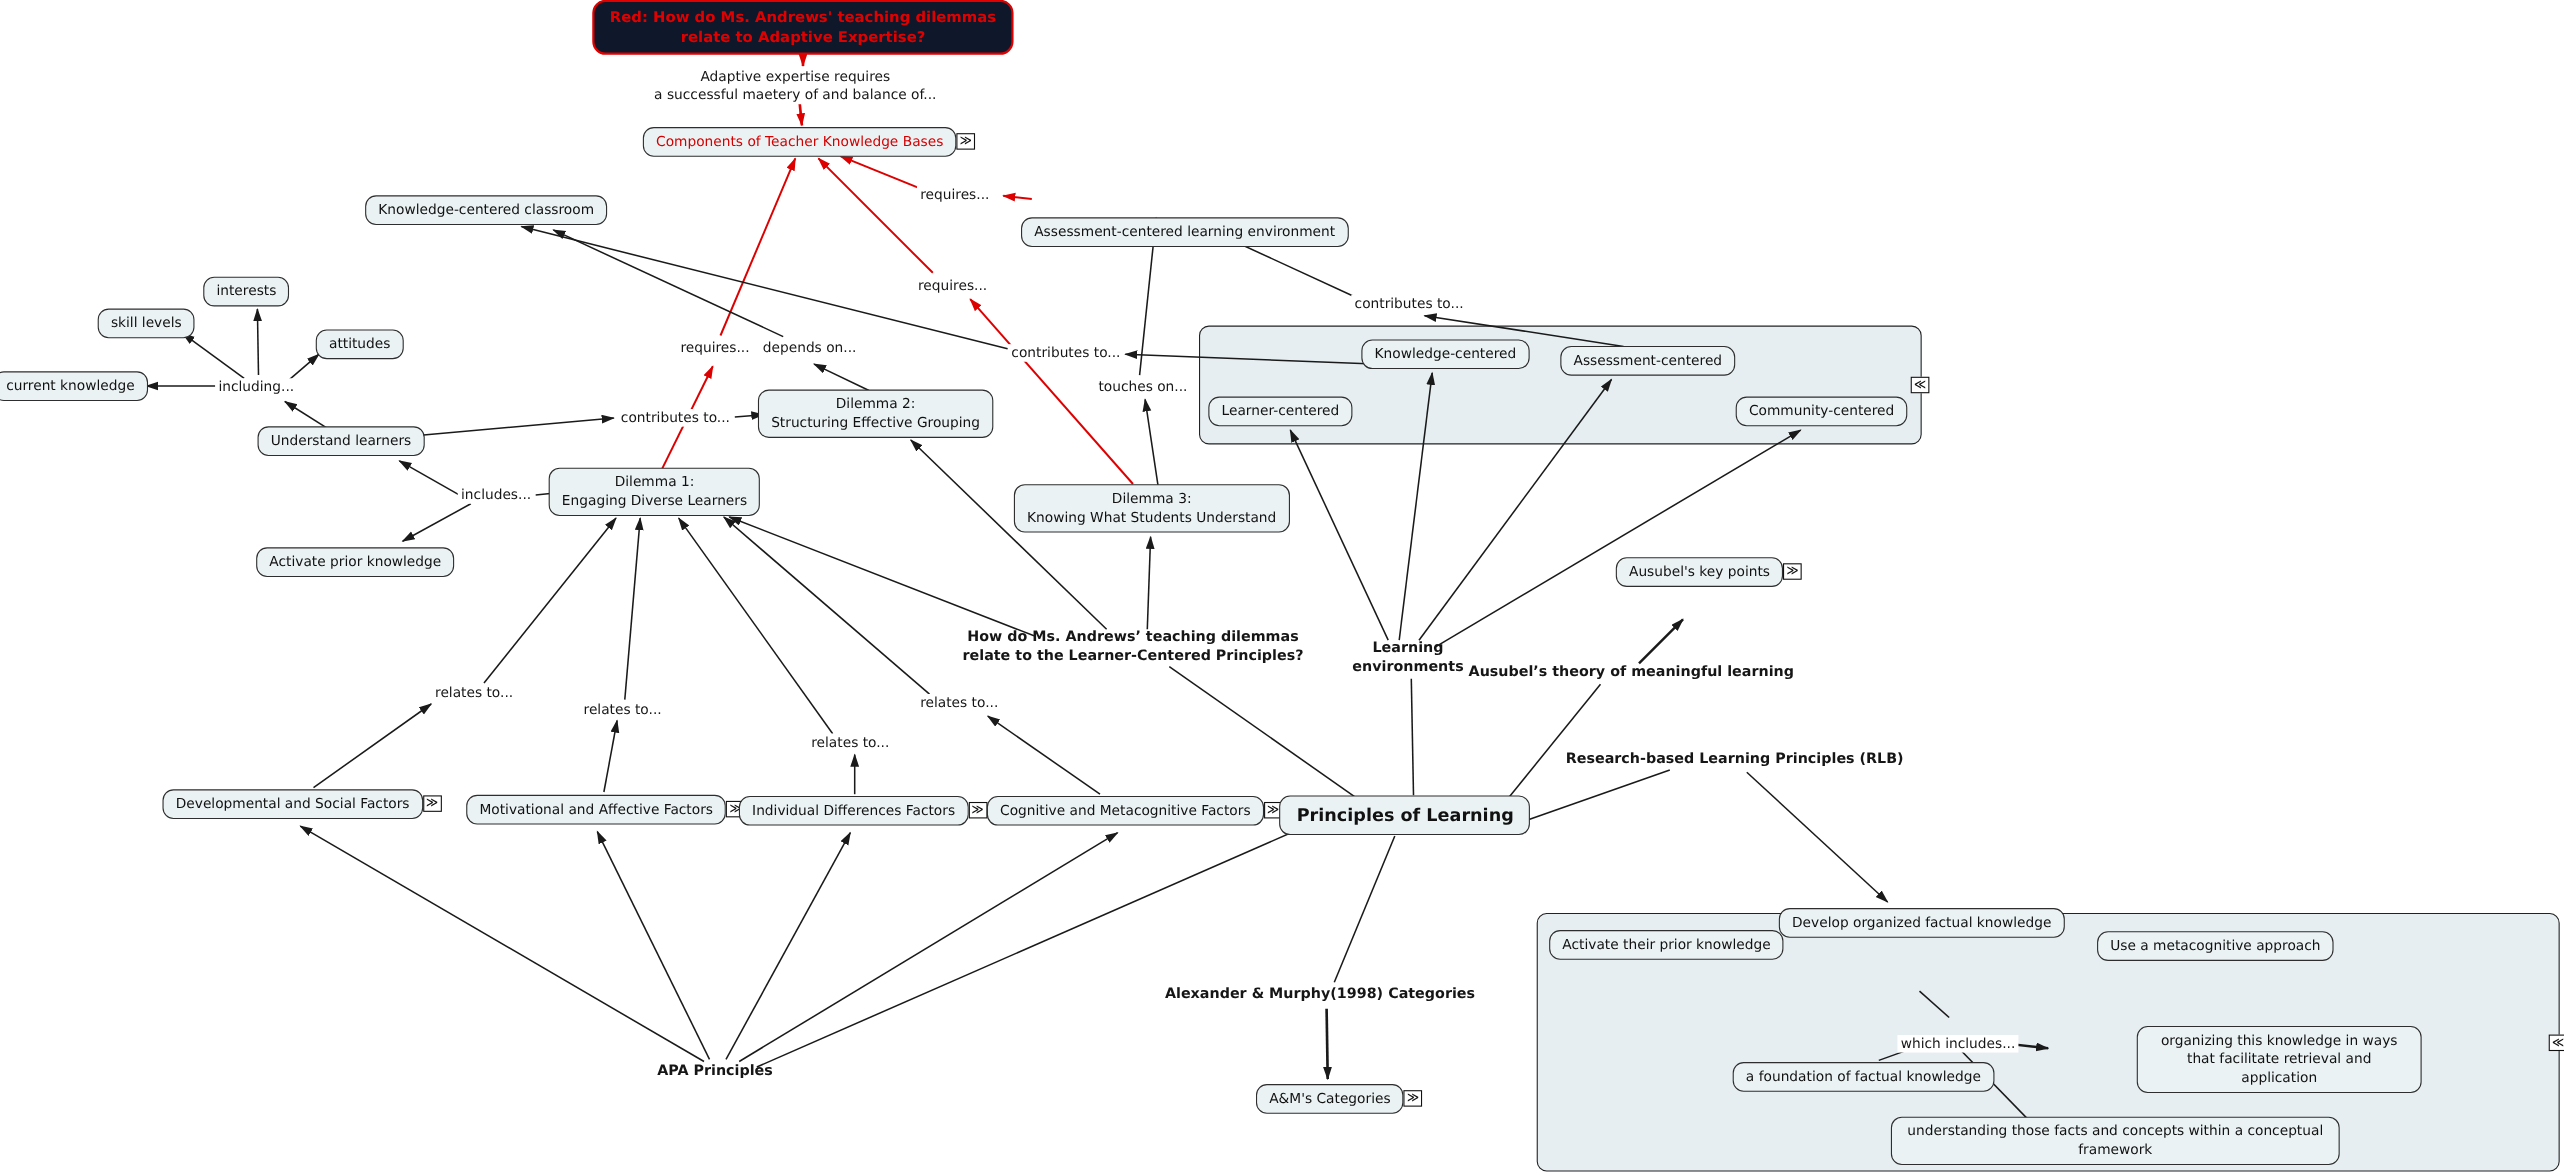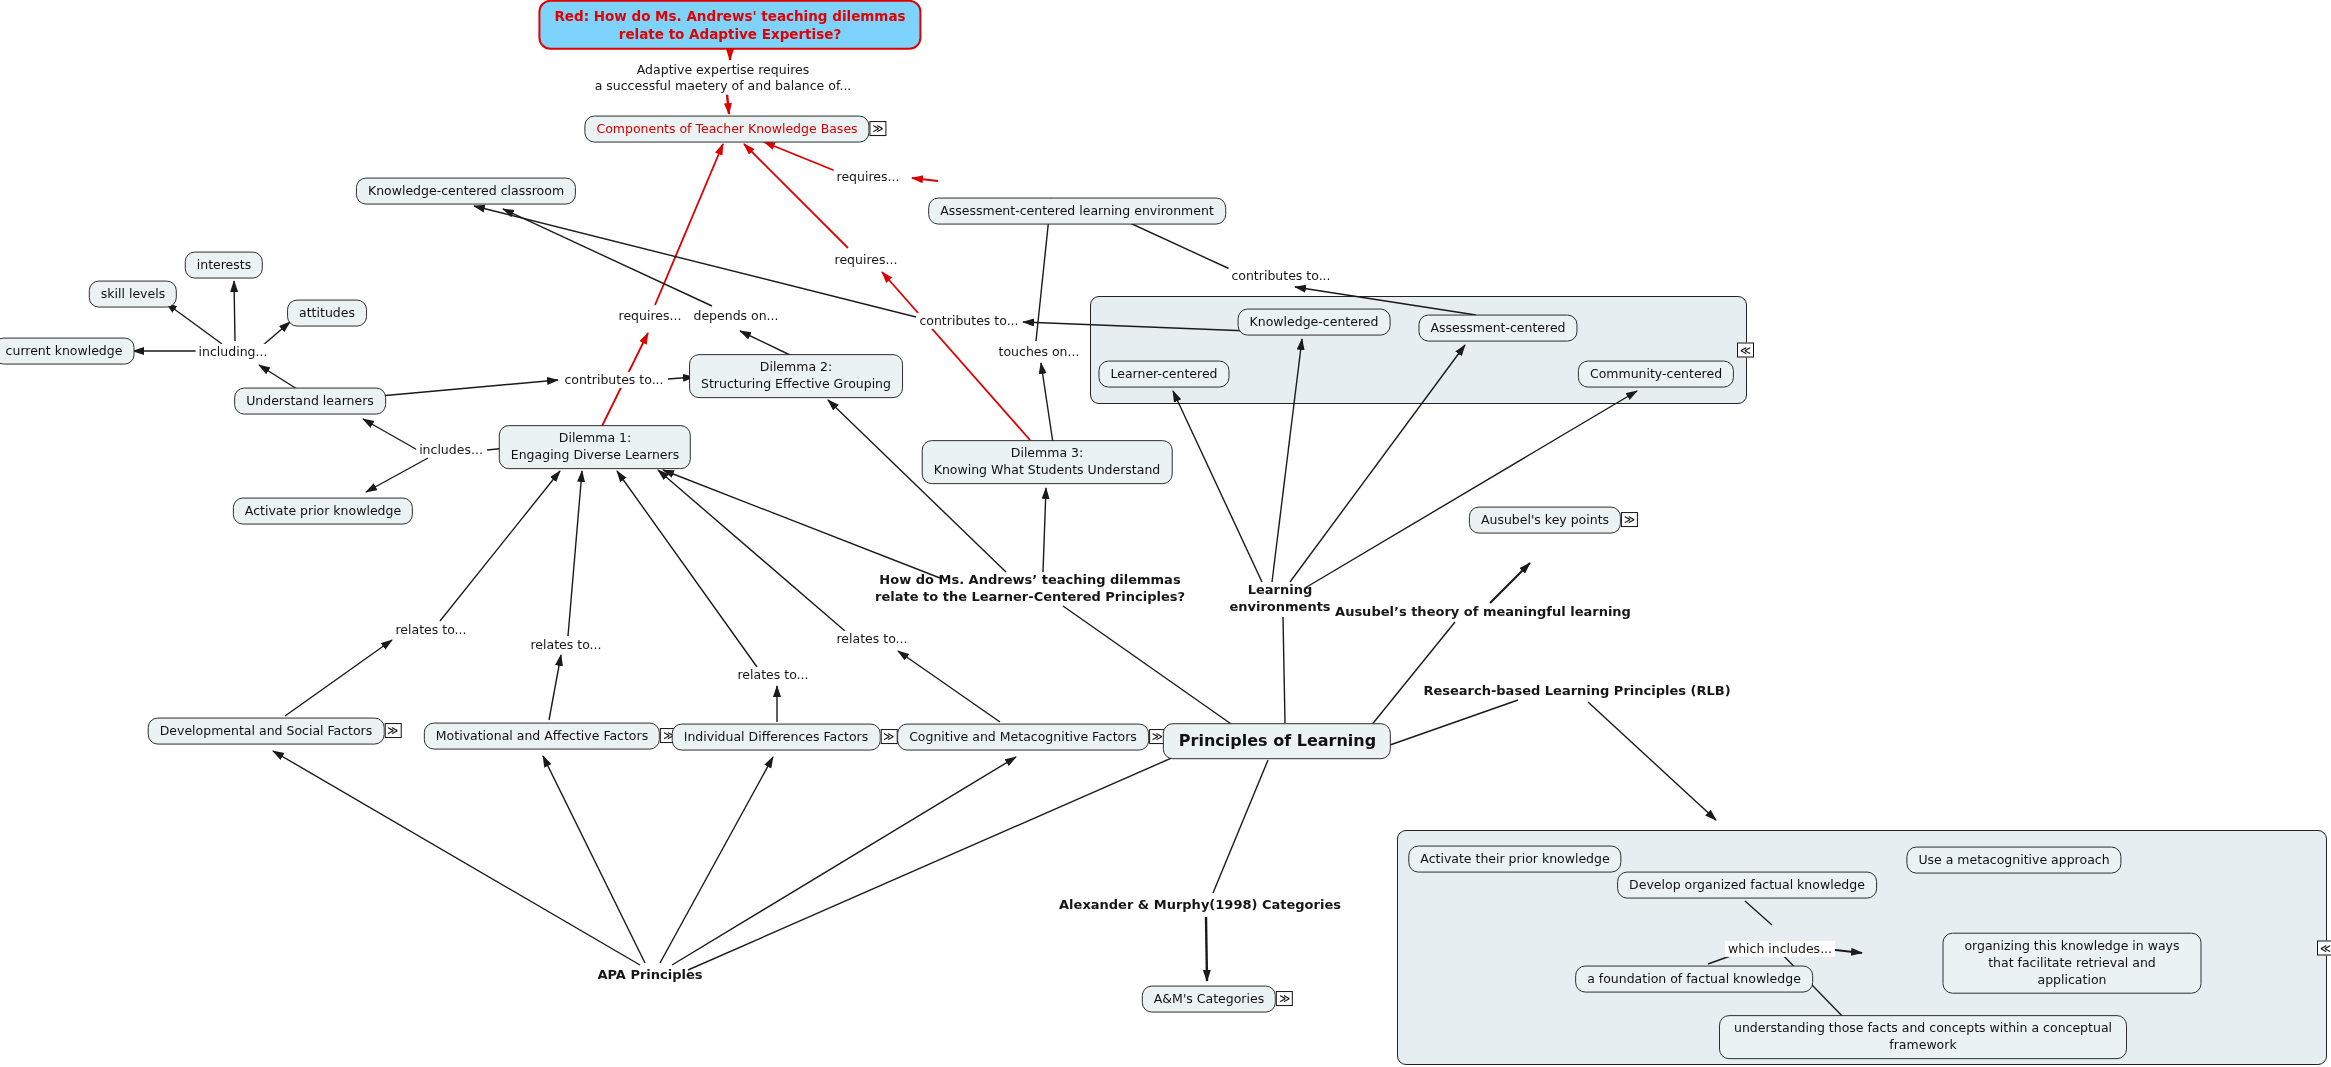--- a/index.html
+++ b/index.html
@@ -5,21 +5,21 @@
   html,body{margin:0;padding:0;background:#ffffff;}
   #stage{position:relative;overflow:hidden;background:#ffffff;
          font-family:"DejaVu Sans","Liberation Sans",sans-serif;}
   .container{position:absolute;background:#e6eef2;border:1.5px solid #222222;border-radius:9px;z-index:1;}
   #edges{position:absolute;left:0;top:0;z-index:2;pointer-events:none;}
   .node{position:absolute;transform:translate(-50%,-50%);background:#eaf2f4;
         border:1.5px solid #2e2e2e;border-radius:10px;padding:4px 11px;
         font-size:12.5px;line-height:1.35;color:#111111;text-align:center;
         white-space:pre-line;z-index:4;}
   .node-red{color:#d40000;}
-  .question{background:#7dd3fc;border:2px solid #e00000;color:#e00000;font-weight:bold;
+  .question{background:#0f172a;border:2px solid #e00000;color:#e00000;font-weight:bold;
             font-size:13.5px;border-radius:12px;padding:5px 14px;}
   .node-strong{font-weight:bold;font-size:16px;padding:6px 14px;}
   .lbl{position:absolute;transform:translate(-50%,-50%);font-size:12.5px;line-height:1.3;
        color:#161616;background:#ffffff;padding:0 3px;text-align:center;white-space:pre-line;z-index:3;}
   .lbl.bold{font-weight:bold;background:transparent;font-size:13px;z-index:3;}
   .expand,.collapse{position:absolute;background:#ffffff;border:1.2px solid #111111;
        color:#111111;font-size:10.5px;line-height:13px;padding:0 2px;font-weight:bold;z-index:6;}
   .expand{right:-18px;top:50%;transform:translateY(-50%);}
   .collapse{right:-8px;top:50%;transform:translateY(-50%);}
 </style>
@@ -122,21 +122,21 @@
 relate to the Learner-Centered Principles?</div>
     <div class="lbl bold" style="left: 1280px; top: 599px;">Learning
 environments</div>
     <div class="lbl bold" style="left: 1483px; top: 612px;">Ausubel’s theory of meaningful learning</div>
     <div class="lbl bold" style="left: 1577px; top: 691px;">Research-based Learning Principles (RLB)</div>
     <div class="lbl bold" style="left: 1200px; top: 905px;">Alexander &amp; Murphy(1998) Categories</div>
     <div class="lbl bold" style="left: 650px; top: 975px; text-align: right;">APA Principles</div>
     <div class="node question" style="left: 730px; top: 25px;"><span>Red: How do Ms. Andrews' teaching dilemmas
 relate to Adaptive Expertise?</span></div>
     <div class="node node-red" style="left: 727px; top: 129px;"><span>Components of Teacher Knowledge Bases</span><span class="expand">≫</span></div>
-    <div class="node" style="left: 466px; top: 191px;"><span>Knowledge-centered classroom</span></div>
+    <div class="node" style="left: 442px; top: 191px;"><span>Knowledge-centered classroom</span></div>
     <div class="node" style="left: 1077px; top: 183px; margin-top: 28px;"><span>Assessment-centered learning environment</span></div>
     <div class="node" style="left: 133px; top: 294px;"><span>skill levels</span></div>
     <div class="node" style="left: 224px; top: 265px;"><span>interests</span></div>
     <div class="node" style="left: 327px; top: 313px;"><span>attitudes</span></div>
     <div class="node" style="left: 64px; top: 351px;"><span>current knowledge</span></div>
     <div class="node" style="left: 310px; top: 401px;"><span>Understand learners</span></div>
     <div class="node" style="left: 796px; top: 376px;"><span>Dilemma 2:
 Structuring Effective Grouping</span></div>
     <div class="node" style="left: 595px; top: 447px;"><span>Dilemma 1:
 Engaging Diverse Learners</span></div>
@@ -149,17 +149,17 @@
     <div class="node" style="left: 1656px; top: 374px;"><span>Community-centered</span></div>
     <div class="node" style="left: 1545px; top: 520px; text-align: right;"><span>Ausubel's key points</span><span class="expand">≫</span></div>
     <div class="node" style="left: 266px; top: 731px;"><span>Developmental and Social Factors</span><span class="expand">≫</span></div>
     <div class="node" style="left: 542px; top: 736px;"><span>Motivational and Affective Factors</span><span class="expand">≫</span></div>
     <div class="node" style="left: 776px; top: 737px;"><span>Individual Differences Factors</span><span class="expand">≫</span></div>
     <div class="node" style="left: 1023px; top: 737px;"><span>Cognitive and Metacognitive Factors</span><span class="expand">≫</span></div>
     <div class="node node-strong" style="left: 1277px; top: 741px; padding-left: 15px;"><span>Principles of Learning</span></div>
     <div class="node" style="left: 1209px; top: 999px;"><span>A&amp;M's Categories</span><span class="expand">≫</span></div>
     <div class="node" style="left: 1515px; top: 859px;"><span>Activate their prior knowledge</span></div>
     <div class="node" style="left: 2014px; top: 860px;"><span>Use a metacognitive approach</span></div>
-    <div class="node" style="left: 1747px; top: 885px;"><span>Develop organized factual knowledge</span></div>
+    <div class="node" style="left: 1747px; top: 839px;"><span>Develop organized factual knowledge</span></div>
     <div class="node" style="left: 1694px; top: 979px;"><span>a foundation of factual knowledge</span></div>
     <div class="node" style="left: 1923px; top: 1037px;"><span>understanding those facts and concepts within a conceptual framework</span></div>
     <div class="node" style="left: 2072px; top: 963px;"><span>organizing this knowledge in ways that facilitate retrieval and application</span></div>
   </div>
 
 </body></html>

